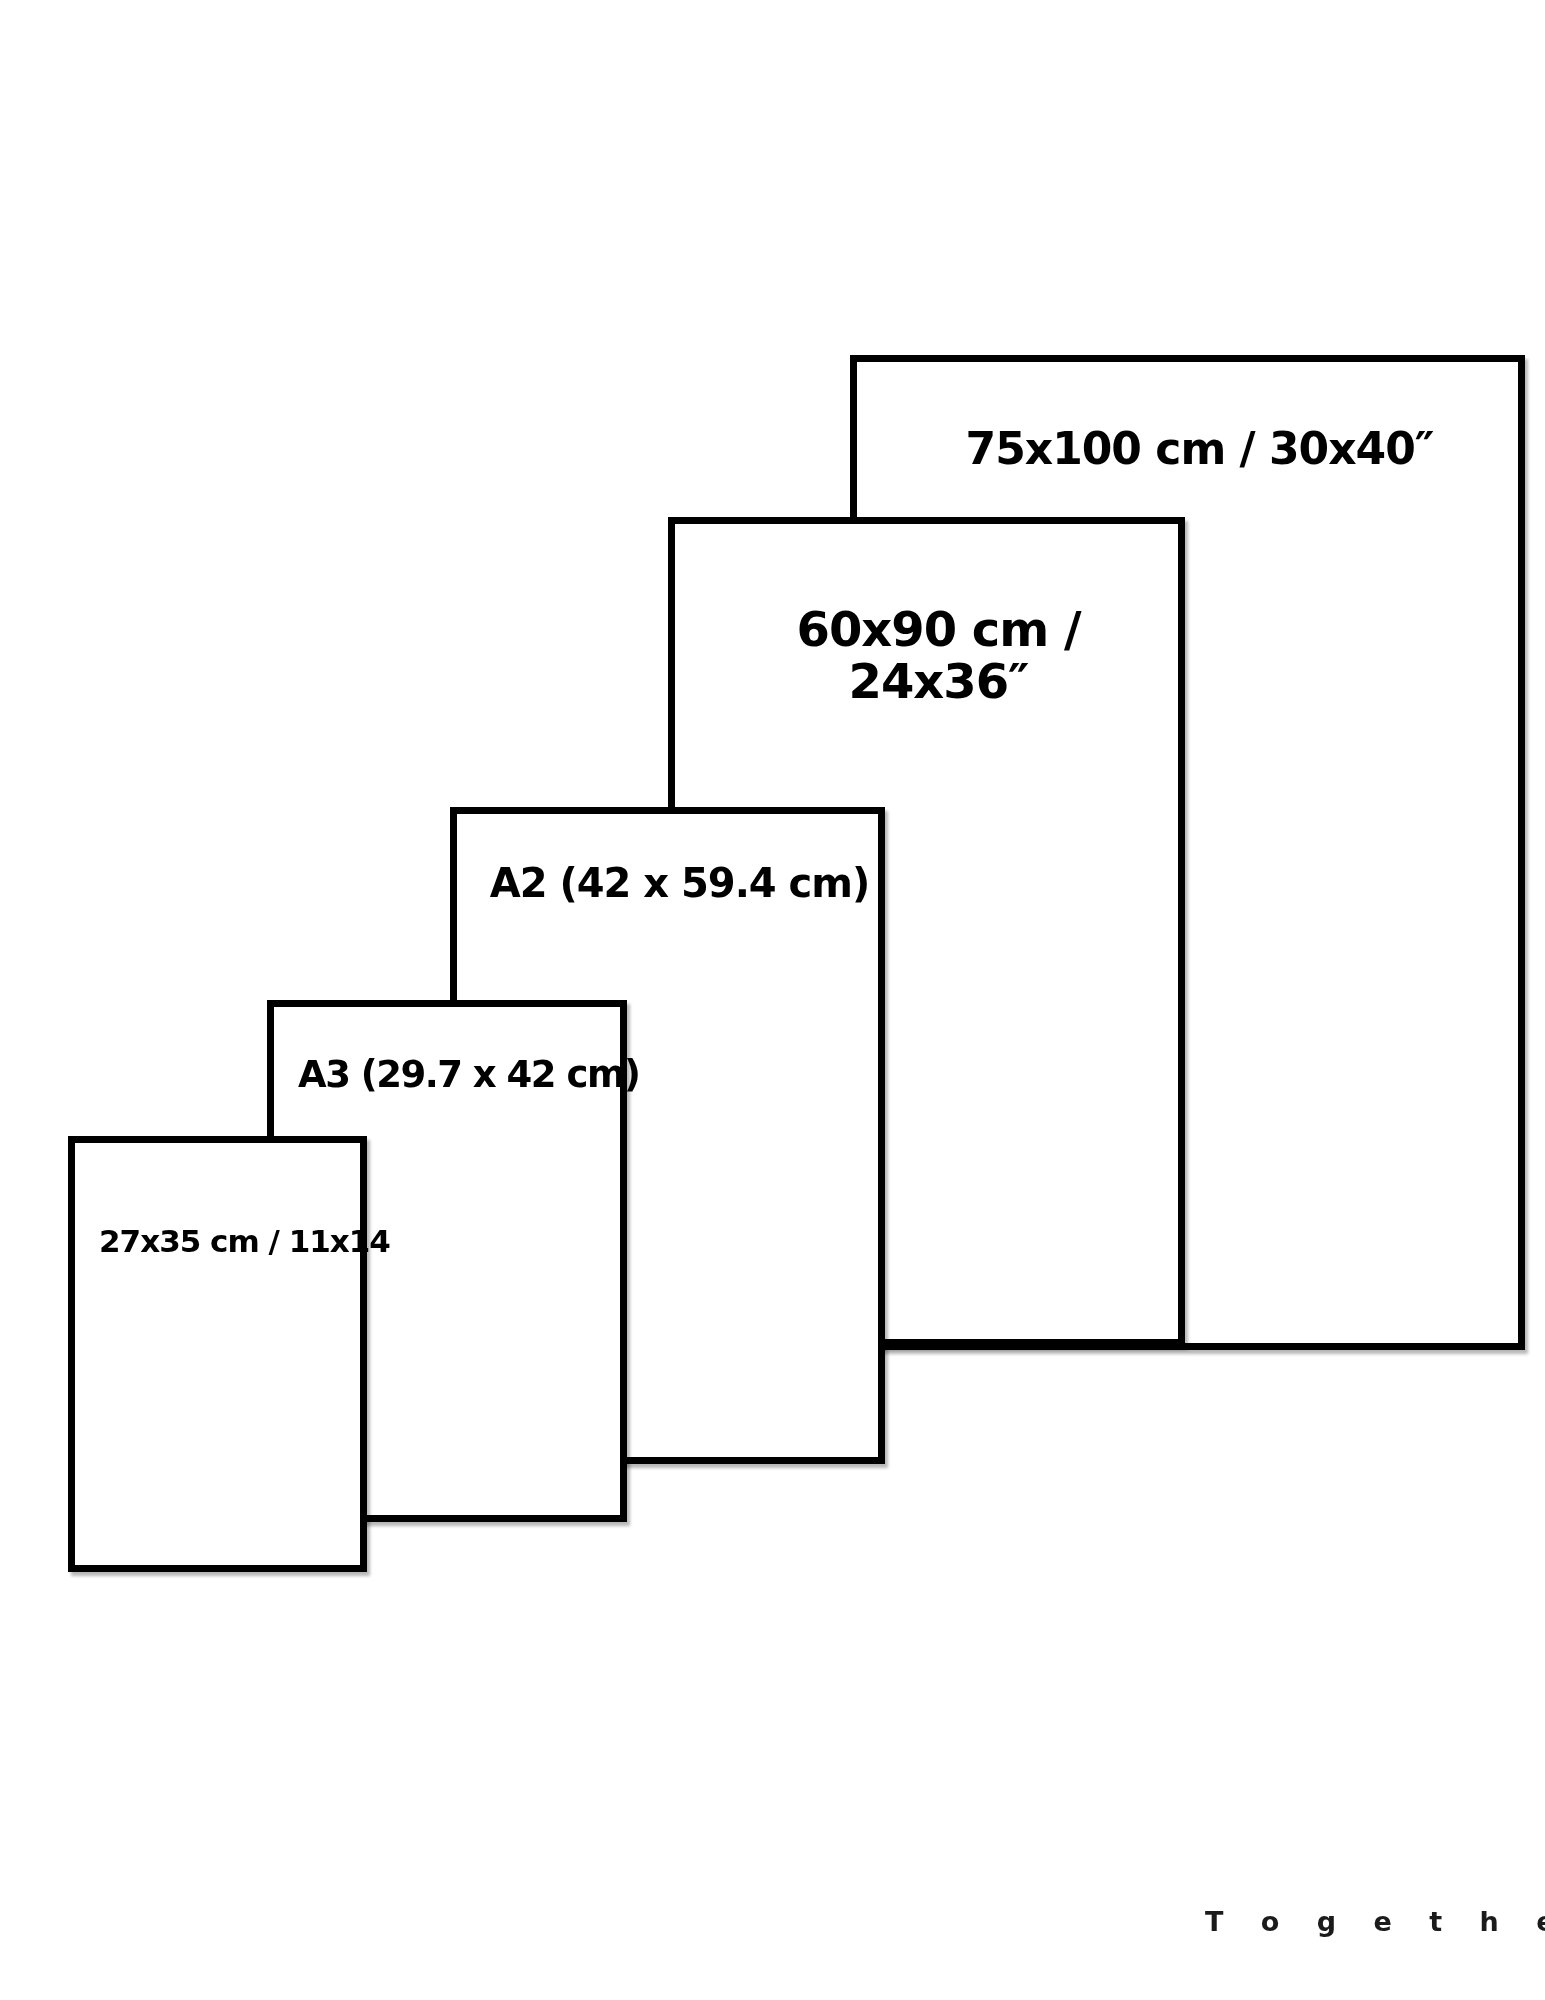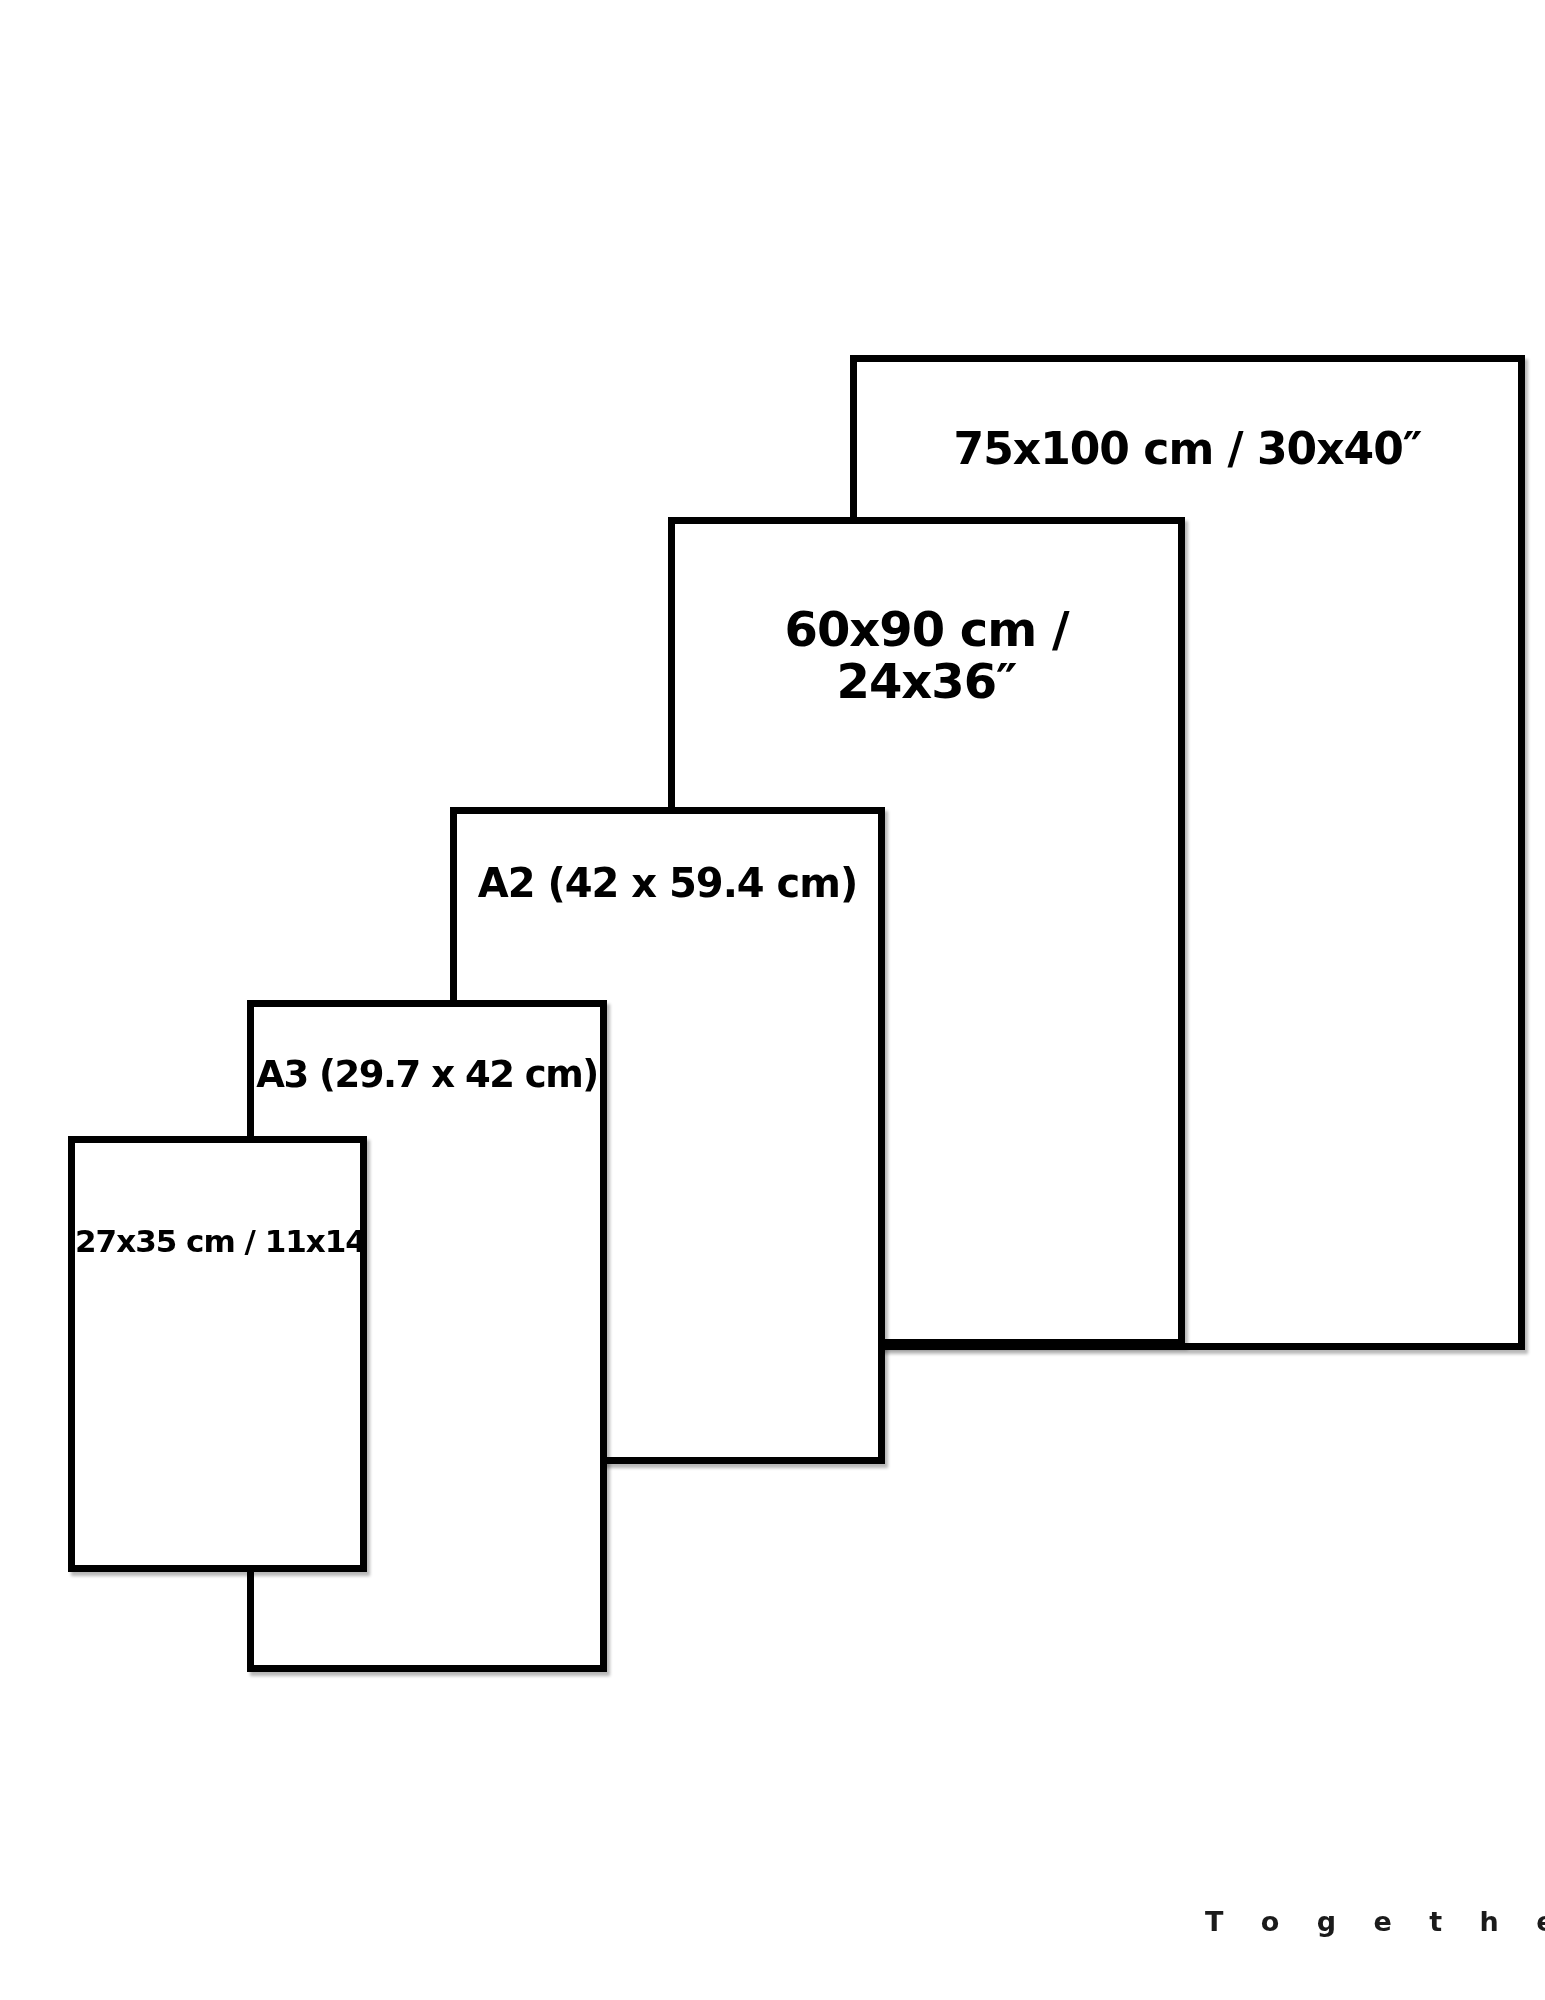--- a/index.html
+++ b/index.html
@@ -36,32 +36,33 @@
     border: 7px solid #000000;
     box-shadow: 3px 4px 3px rgba(0,0,0,0.28);
   }
   .plabel {
     position: absolute;
     left: 0; right: 0;
     text-align: center;
     font-weight: 700;
     color: #000000;
     white-space: nowrap;
+    padding-left: 24px;
   }
 
   #p-75100 { left: 850px; top: 355px; width: 675px; height: 995px; z-index: 1; }
   #p-75100 .plabel { top: 61px; font-size: 44px; letter-spacing: -1px; }
 
   #p-6090 { left: 668px; top: 517px; width: 517px; height: 829px; z-index: 2; }
   #p-6090 .plabel { top: 79px; font-size: 48px; letter-spacing: -1px; line-height: 1.09; }
 
   #p-a2 { left: 450px; top: 807px; width: 435px; height: 657px; z-index: 3; }
   #p-a2 .plabel { top: 46px; font-size: 40px; letter-spacing: -1px; }
 
-  #p-a3 { left: 247px; top: 1000px; width: 360px; height: 672px; z-index: 4; }
+  #p-a3 { left: 267px; top: 1000px; width: 360px; height: 522px; z-index: 4; }
   #p-a3 .plabel { top: 46px; font-size: 37px; letter-spacing: -1.5px; }
 
   #p-2735 { left: 68px; top: 1136px; width: 299px; height: 436px; z-index: 5; }
   #p-2735 .plabel { top: 80px; font-size: 31px; letter-spacing: -1px; }
 
   
   #brand {
     position: absolute;
     left: 740px;
     top: 1765px;

